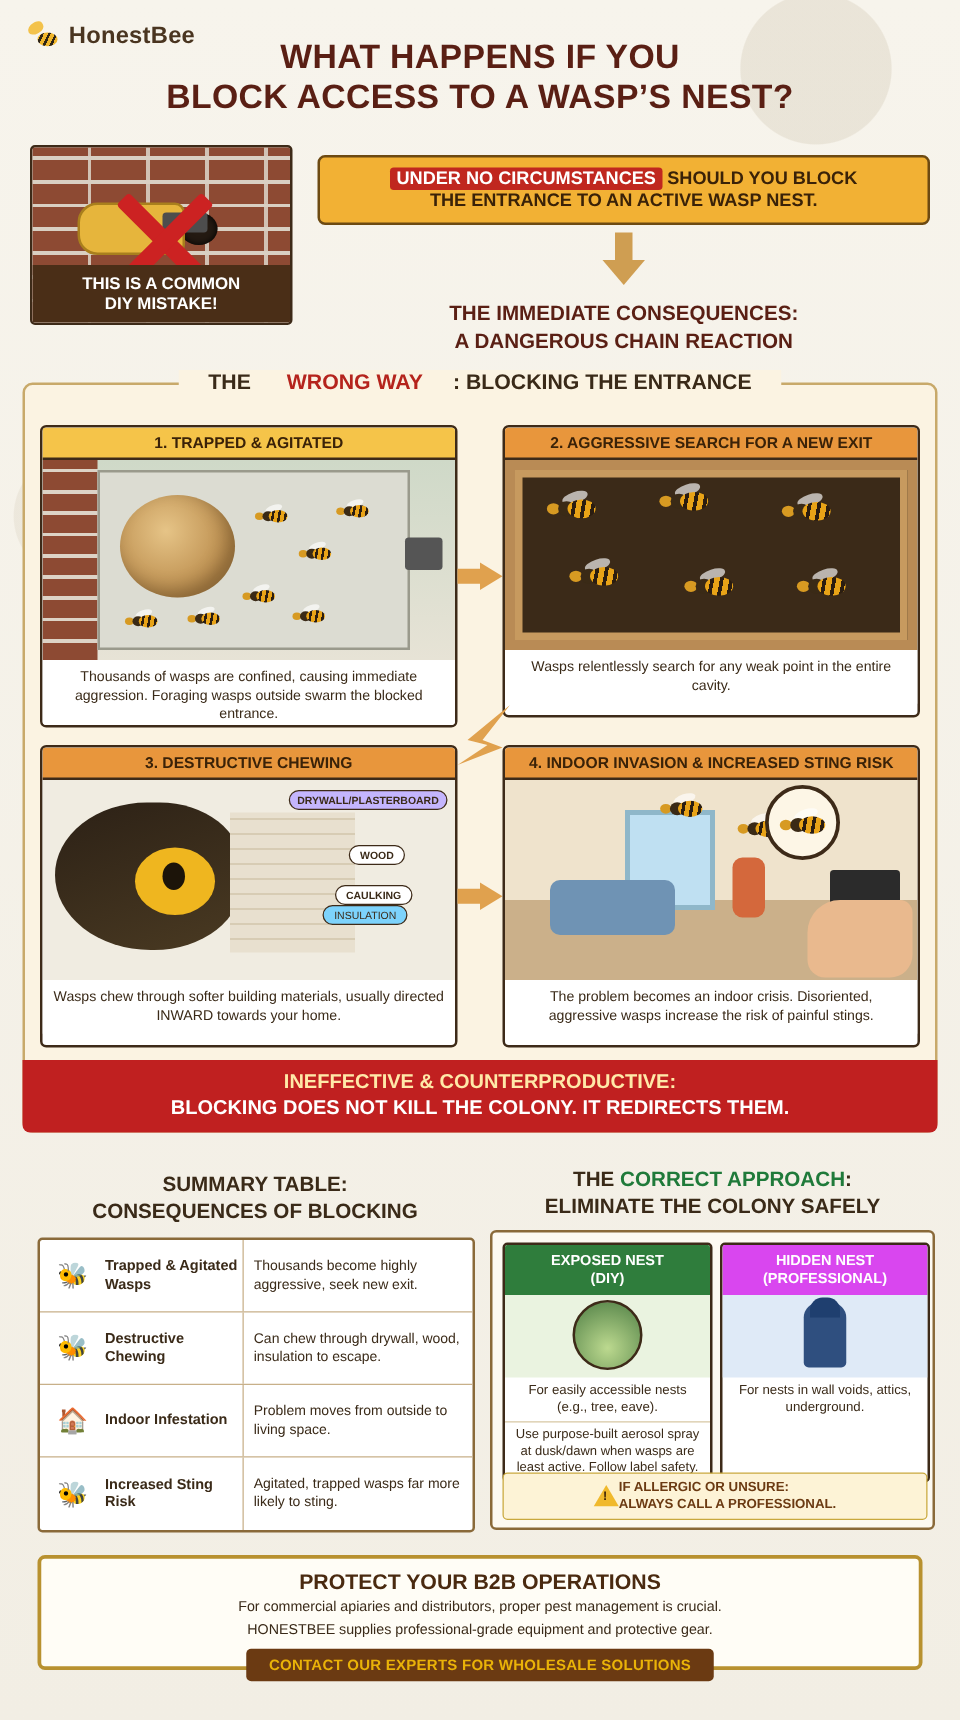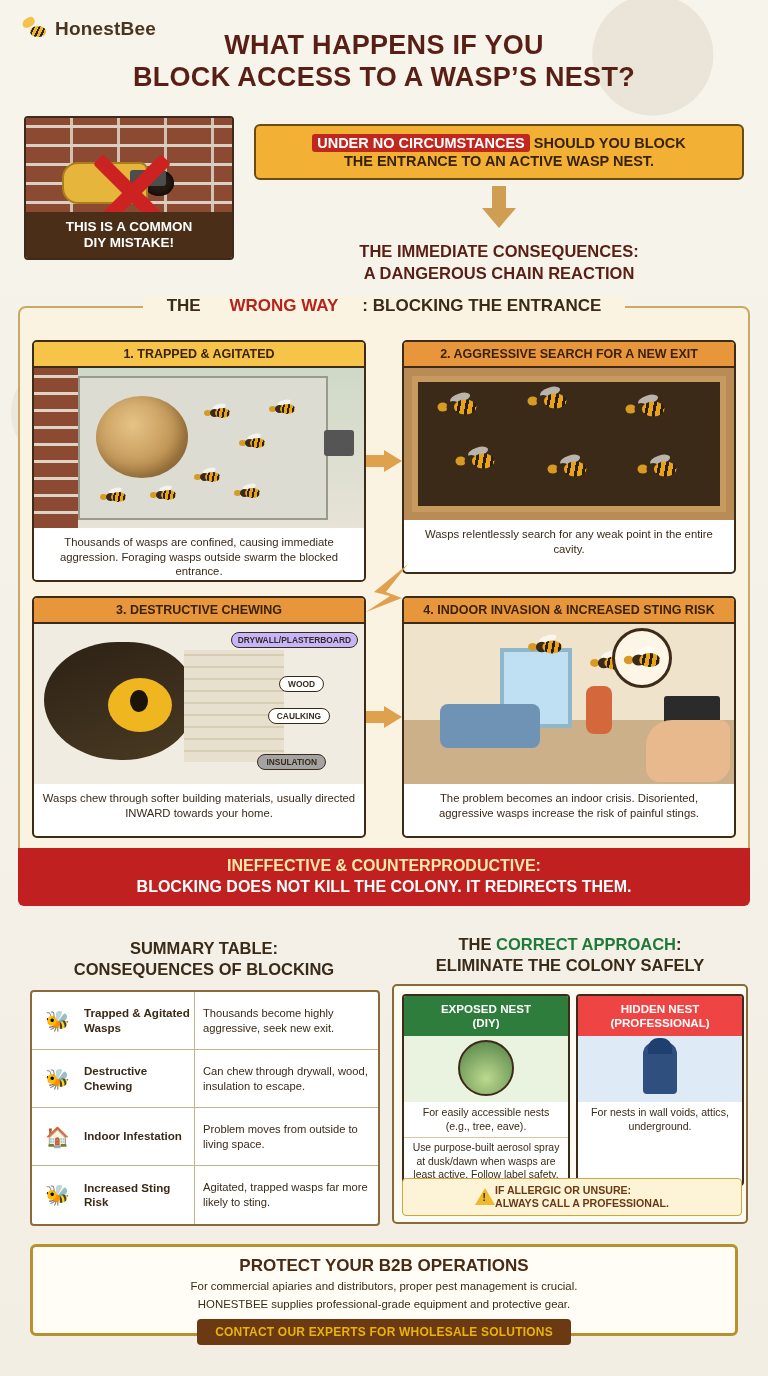--- a/index.html
+++ b/index.html
@@ -115,21 +115,21 @@
 
   
   .correct-title { position:absolute; left:392px; top:934px; width:356px; text-align:center; font-size:16.5px; font-weight:bold; color:#3a2a18; line-height:1.3;}
   .correct-title .g { color:#1f7a3a; }
   .correct-box { position:absolute; left:392px; top:984px; width:356px; height:240px; border:2px solid #8a6a3a; border-radius:5px; background:#fdfaf2; padding:6px; }
   .c-col { position:absolute; top:8px; width:168px; height:192px; border:2px solid #3d2a18; border-radius:4px; overflow:hidden; background:#fff;}
   .c-left { left:8px; }
   .c-right { left:182px; }
   .c-head { font-size:11.6px; font-weight:bold; color:#fff; text-align:center; padding:6px 3px; line-height:1.2;}
   .c-green { background:#2f7d3c; }
-  .c-blue { background:#ef4444; }
+  .c-blue { background:#d946ef; }
   .c-art { height:66px; position:relative; }
   .c-txt { font-size:10.6px; text-align:center; padding:4px 6px; line-height:1.3; }
   .c-sub { font-size:10.4px; text-align:center; padding:3px 6px; line-height:1.3; border-top:1px solid #d8c7a4;}
   .allergy { position:absolute; left:8px; bottom:6px; width:340px; background:#fdf3d6; border:1.5px solid #c9a83c; border-radius:4px; display:flex; align-items:center; justify-content:center; gap:0; padding:5px 6px; }
   .allergy .tri { width:0;height:0;border-left:10px solid transparent;border-right:10px solid transparent;border-bottom:17px solid #f0b92c; position:relative;}
   .allergy .tri::after{content:"!"; position:absolute; left:-2.5px; top:4px; font-size:10px; font-weight:bold; color:#3a2208;}
   .allergy-txt { font-size:10.6px; font-weight:bold; color:#6b3a12; line-height:1.25; text-align:left;}
 
   
   .cta { position:absolute; left:30px; top:1244px; width:708px; height:92px; background:#fffdf6; border:3px solid #b8912f; border-radius:6px; text-align:center; padding-top:9px;}
@@ -307,21 +307,21 @@
   <div class="step s3">
     <div class="step-title" style="background:#e8963c;">3. DESTRUCTIVE CHEWING</div>
     <div class="step-art" style="height:160px;background:#f0ece1;">
       <div style="position:absolute;left:10px;top:18px;width:150px;height:118px;border-radius:50% 45% 48% 52%;background:linear-gradient(160deg,#2c2116,#4a3a22);"></div>
       <div style="position:absolute;left:74px;top:54px;width:64px;height:54px;border-radius:50%;background:#efb61f;"></div>
       <div style="position:absolute;left:96px;top:66px;width:18px;height:22px;border-radius:50%;background:#1c1409;"></div>
       <div style="position:absolute;left:150px;top:26px;width:100px;height:112px;background:repeating-linear-gradient(0deg,#e8e0cf 0 10px,#d7ccb4 10px 12px);"></div>
       <span style="position:absolute;right:6px;top:8px;font-size:8.4px;font-weight:bold;border:1.5px solid #3d2a18;border-radius:10px;padding:2px 6px;background:#c4b5fd;">DRYWALL/PLASTERBOARD</span>
       <span style="position:absolute;right:40px;top:52px;font-size:8.4px;font-weight:bold;border:1.5px solid #3d2a18;border-radius:10px;padding:2px 8px;background:#fff;">WOOD</span>
       <span style="position:absolute;right:34px;top:84px;font-size:8.4px;font-weight:bold;border:1.5px solid #3d2a18;border-radius:10px;padding:2px 8px;background:#fff;">CAULKING</span>
-      <span style="position:absolute;right:38px;top:130px;font-size:8.4px;font-weight:bold;border:1.5px solid #3d2a18;border-radius:10px;padding:2px 8px;background:#a3a3a3;">INSULATION</span>
+      <span style="position:absolute;right:38px;top:100px;font-size:8.4px;font-weight:normal;border:1.5px solid #3d2a18;border-radius:10px;padding:2px 8px;background:#7dd3fc;">INSULATION</span>
     </div>
     <div class="step-cap">Wasps chew through softer building materials, usually directed INWARD towards your home.</div>
   </div>
 
   <div class="arr arrow-right" style="left:366px; top:706px;">
       <span class="sh"></span>
       <span class="hd"></span>
     </div>
 
   <div class="step s4">

